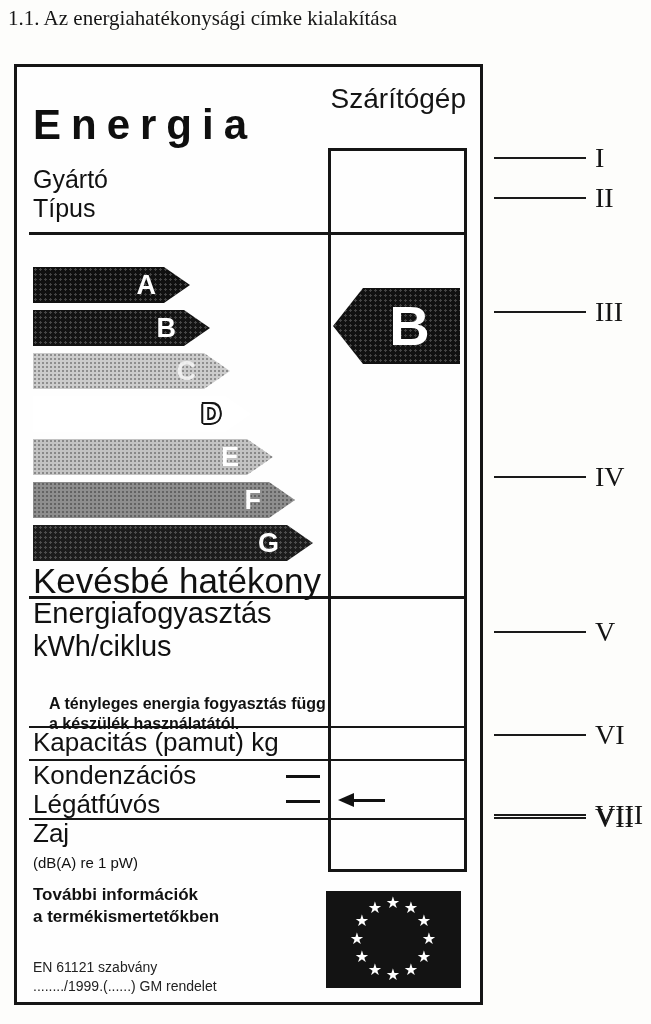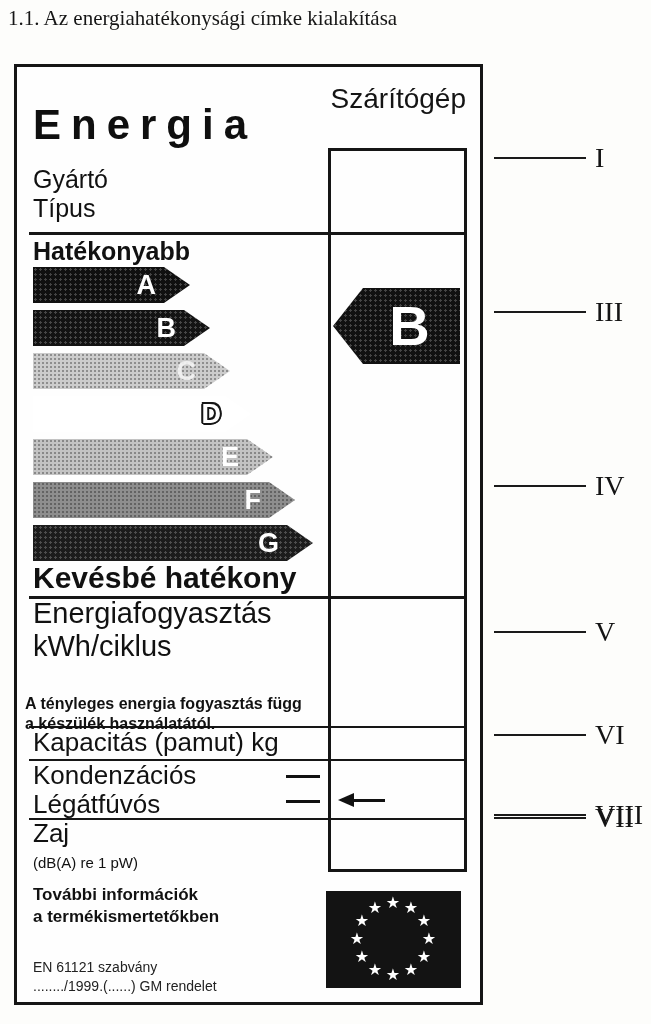--- a/index.html
+++ b/index.html
@@ -32,21 +32,21 @@
     position:absolute; left:16px; top:34px;
     font-size:42px; font-weight:900; letter-spacing:10px; color:#0f0f0f;
   }
   .maker-block { position:absolute; left:16px; top:98px; font-size:25px; line-height:29px; }
   .maker-block span { display:block; }
   .divider { position:absolute; left:12px; width:437px; height:3px; background:#161616; }
   .d1 { top:165px; } .d2 { top:529px; } .d3 { top:659px; height:2px; }
   .d4 { top:692px; height:2px; } .d5 { top:751px; height:2px; }
 
   .more-eff  { position:absolute; left:16px; top:170px; font-size:25px; font-weight:bold; }
-  .less-eff  { position:absolute; left:16px; top:494px; font-size:30px; font-weight:bold;text-align:right; }
+  .less-eff  { position:absolute; left:16px; top:494px; font-size:35px; font-weight:normal;text-align:right; }
 
   
   .arrow-row { position:absolute; left:16px; height:36px; }
   .row-a { top:200px; } .row-b { top:243px; } .row-c { top:286px; }
   .row-d { top:329px; } .row-e { top:372px; } .row-f { top:415px; } .row-g { top:458px; }
   .arrow-shape {
     position:relative; height:36px;
     clip-path: polygon(0 0, calc(100% - 26px) 0, 100% 50%, calc(100% - 26px) 100%, 0 100%);
   }
   .grain-dark  { background-image: radial-gradient(rgba(255,255,255,0.22) 1px, transparent 1.4px); background-size:5px 5px; }
@@ -83,21 +83,21 @@
   .small-arrow .tail { position:absolute; left:14px; top:6px; width:33px; height:2.5px; background:#111; }
 
   
   .energy-title { position:absolute; left:16px; top:530px; font-size:29px; line-height:33px; }
   .energy-title span { display:block; }
   .energy-note-italic {
     position:absolute; left:16px; top:590px;
     font-size:15px; font-weight:600; font-style:italic; line-height:19px;
   }
   .energy-note-italic span { display:block; }
-  .energy-note { position:absolute; left:8px; top:627px; font-size:16px; font-weight:600; line-height:20px; }
+  .energy-note { position:absolute; left:32px; top:627px; font-size:16px; font-weight:600; line-height:20px; }
   .energy-note span { display:block; }
   .capacity  { position:absolute; left:16px; top:660px; font-size:26px; }
   .airflow   { position:absolute; left:16px; top:694px; font-size:26px; line-height:29px; }
   .airflow span { display:block; }
   .dash { position:absolute; width:34px; height:3px; background:#111; }
   .dash-1 { left:269px; top:708px; } .dash-2 { left:269px; top:733px; }
   .noise      { position:absolute; left:16px; top:751px; font-size:26px; }
   .noise-unit { position:absolute; left:16px; top:787px; font-size:15px;text-align:center; }
   .footer-info { position:absolute; left:16px; top:817px; font-size:17px; font-weight:bold; line-height:22px; }
   .footer-info span { display:block; }
@@ -105,21 +105,21 @@
   .footer-legal span { display:block; }
 
   
   .eu-flag { position:absolute; left:309px; top:824px; width:135px; height:97px; }
   .star { position:absolute; transform:translate(-50%,-50%); color:#fff; font-size:16px; line-height:1; }
 
   
   .callout { position:absolute; left:494px; display:flex; align-items:center; gap:9px; height:30px; }
   .callout-line { width:92px; height:2px; background:#1a1a1a; }
   .callout-numeral { font-family:"Liberation Serif", serif; font-size:28px; color:#141414; }
-  .co-1 { top:143px; } .co-2 { top:183px; } .co-3 { top:297px; } .co-4 { top:462px;margin-top:9px; }
+  .co-1 { top:143px; } .co-2 { top:183px; } .co-3 { top:297px; } .co-4 { top:462px; }
   .co-5 { top:617px; } .co-6 { top:720px; } .co-7 { top:803px; } .co-8 { top:800px; }
 </style>
 </head>
 <body>
 
 <div class="page">
 
   <div class="page-title">1.1. Az energiahatékonysági címke kialakítása</div>
 
   <div class="label-box">
@@ -131,21 +131,20 @@
       <span>Gyártó</span>
       <span>Típus</span>
     </div>
 
     <div class="divider d1"></div>
     <div class="divider d2"></div>
     <div class="divider d3"></div>
     <div class="divider d4"></div>
     <div class="divider d5"></div>
 
-    <div class="more-eff">Hatékonyabb</div>
 
     <div class="arrow-row row-a">
       <div class="arrow-shape grain-dark" style="width: 157px; background-color: rgb(16, 16, 16);">
         <span class="grade">A</span>
       </div>
     </div>
     <div class="arrow-row row-b">
       <div class="arrow-shape grain-dark" style="width: 177px; background-color: rgb(19, 19, 19);">
         <span class="grade">B</span>
       </div>
@@ -233,20 +232,24 @@
       <span class="star" style="left:36px;top:30px">★</span>
       <span class="star" style="left:49px;top:17px">★</span>
     </div>
 
   </div>
 
   <div class="callout co-1">
     <span class="callout-line"></span>
     <span class="callout-numeral">I</span>
   </div>
+  <div class="callout co-2">
+    <span class="callout-line"></span>
+    <span class="callout-numeral">II</span>
+  </div>
   <div class="callout co-3">
     <span class="callout-line"></span>
     <span class="callout-numeral">III</span>
   </div>
   <div class="callout co-4">
     <span class="callout-line"></span>
     <span class="callout-numeral">IV</span>
   </div>
   <div class="callout co-5">
     <span class="callout-line"></span>

